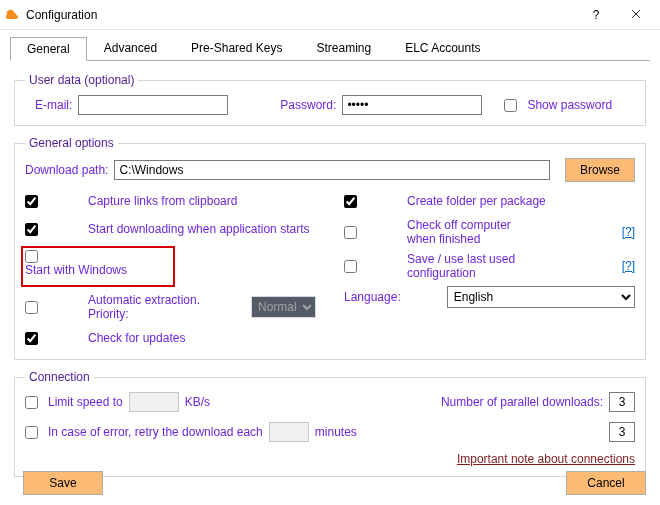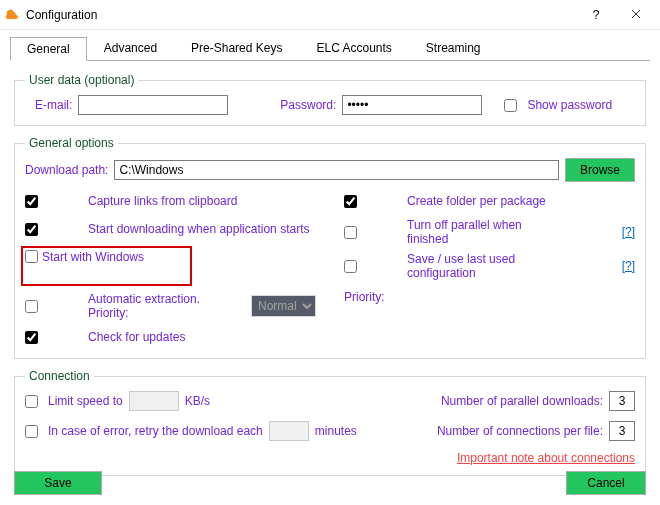--- a/index.html
+++ b/index.html
@@ -6,37 +6,37 @@
 body { margin: 0; background: #fff; width: 660px; height: 505px; position: relative; }
 .titlebar { height: 30px; display: flex; align-items: center; padding: 0 4px; border-bottom: 1px solid #e5e5e5; }
 .title-icon { width: 16px; height: 16px; margin-right: 6px; }
 .title-text { flex: 1; }
 .title-btn { width: 40px; height: 30px; display: flex; align-items: center; justify-content: center; cursor: pointer; }
 .tabs { display: flex; padding: 6px 10px 0 10px; }
 .tab { padding: 4px 16px; border: 1px solid transparent; border-bottom: none; cursor: pointer; margin-right: 0; }
 .tab.active { border-color: #adadad; background: #fff; position: relative; top: 1px; border-bottom: 1px solid #fff; }
 .tab-panel { margin: 0 10px; border-top: 1px solid #adadad; padding-top: 6px; }
 fieldset { border: 1px solid #d6d6d6; margin: 6px 4px 10px 4px; padding: 8px 10px 10px 10px; }
-legend { padding: 0 4px; color: #14532d; }
+legend { padding: 0 4px; color: #4c1d95; }
 .row { display: flex; align-items: center; gap: 6px; }
 .row + .row { margin-top: 6px; }
 .label { color: #6d28d9; }
 input[type=text], input[type=password] { border: 1px solid #7a7a7a; height: 20px; padding: 0 4px; background: #fff; }
 input[type=text]:disabled { background: #f0f0f0; border-color: #c9c9c9; color: #999; }
 .small-in { width: 50px; }
 .check { width: 13px; height: 13px; accent-color: #000; margin: 0 4px 0 0; }
-.btn { height: 24px; padding: 0 14px; background: #22c55e; border: 1px solid #adadad; cursor: pointer; }
+.btn { height: 24px; padding: 0 14px; background: #fdba74; border: 1px solid #adadad; cursor: pointer; margin-left: 9px; }
 .sel { height: 22px; border: 1px solid #7a7a7a; background: #fff; padding: 0 2px; }
 .sel:disabled { background: #0f172a; border-color: #c9c9c9; color: #7a7a7a; }
 .cols { display: flex; gap: 28px; }
 .col { flex: 1; }
-.qlink { color: #ef4444; text-decoration: underline; cursor: pointer; }
+.qlink { color: #7f1d1d; text-decoration: underline; cursor: pointer; }
 .help { color: #0066cc; text-decoration: underline; cursor: pointer; margin-left: 6px; }
 .footer { position: absolute; left: 0; right: 0; bottom: 0; height: 44px; display: flex; align-items: center; justify-content: space-between; padding: 0 14px; }
-.highlight-box { border: 2px solid #d40000; padding: 2px 46px 20px 2px; margin-left: -4px; display: inline-flex; align-items: flex-start; }
+.highlight-box { border: 2px solid #d40000; padding: 2px 46px 8px 2px; margin-left: -4px; display: inline-flex; align-items: flex-start; flex-direction: column; }
 .ralign { display: flex; align-items: center; justify-content: flex-end; gap: 6px; }
 .col .row { min-height: 22px; gap: 46px; }
 .spacer { flex: 1; }
 </style>
 </head>
 <body>
 
 <div class="titlebar">
   <span class="title-icon">
     <svg width="16" height="16" viewBox="0 0 16 16">
@@ -53,22 +53,22 @@
           <path d="M1 1l8 8M9 1l-8 8" stroke="#333" stroke-width="1"></path>
         </svg>
     </span>
   </div>
 </div>
 
 <div class="tabs">
   <div class="tab active">General</div>
   <div class="tab">Advanced</div>
   <div class="tab">Pre-Shared Keys</div>
+  <div class="tab">Streaming</div>
   <div class="tab">ELC Accounts</div>
-  <div class="tab">Streaming</div>
 </div>
 
 <div class="tab-panel">
 
   <fieldset>
     <legend>User data (optional)</legend>
     <div class="row">
       <span class="label" style="margin-left:10px">E-mail:</span>
       <input type="text" style="width: 150px;" value="">
       <span style="width:40px"></span>
@@ -115,32 +115,35 @@
           <span class="label">Check for updates</span>
         </div>
       </div>
       <div class="col">
         <div class="row">
           <input type="checkbox" class="check" checked="" style="">
           <span class="label">Create folder per package</span>
         </div>
         <div class="row">
           <input type="checkbox" class="check" style="">
-          <span class="label">Turn off parallel when finished</span>
+          <span class="label">Check off computer when finished</span>
           <span class="spacer"></span>
           <span class="help">[?]</span>
         </div>
         <div class="row">
           <input type="checkbox" class="check" style="">
           <span class="label">Save / use last used configuration</span>
           <span class="spacer"></span>
           <span class="help">[?]</span>
         </div>
         <div class="row">
-          <span class="label">Priority:</span>
+          <span class="label">Language:</span>
+          <select class="sel" style="flex:1">
+            <option>English</option>
+          </select>
         </div>
       </div>
     </div>
   </fieldset>
 
   <fieldset>
     <legend>Connection</legend>
     <div class="row">
       <input type="checkbox" class="check" style="">
       <span class="label">Limit speed to</span>
@@ -149,26 +152,25 @@
       <span class="spacer"></span>
       <span class="label">Number of parallel downloads:</span>
       <input type="text" style="width: 26px; text-align: center;" value="3">
     </div>
     <div class="row" style="margin-top:10px">
       <input type="checkbox" class="check" style="">
       <span class="label">In case of error, retry the download each</span>
       <input type="text" disabled="" class="small-in" style="width: 40px;" value="">
       <span class="label">minutes</span>
       <span class="spacer"></span>
-      <span class="label">Number of connections per file:</span>
       <input type="text" style="width: 26px; text-align: center;" value="3">
     </div>
     <div class="row ralign" style="margin-top:10px">
       <span class="qlink">Important note about connections</span>
     </div>
   </fieldset>
 
 </div>
 
 <div class="footer">
-  <button class="btn" style="width:88px">Save</button>
+  <button class="btn" style="width:80px">Save</button>
   <button class="btn" style="width:80px">Cancel</button>
 </div>
 
 </body></html>

